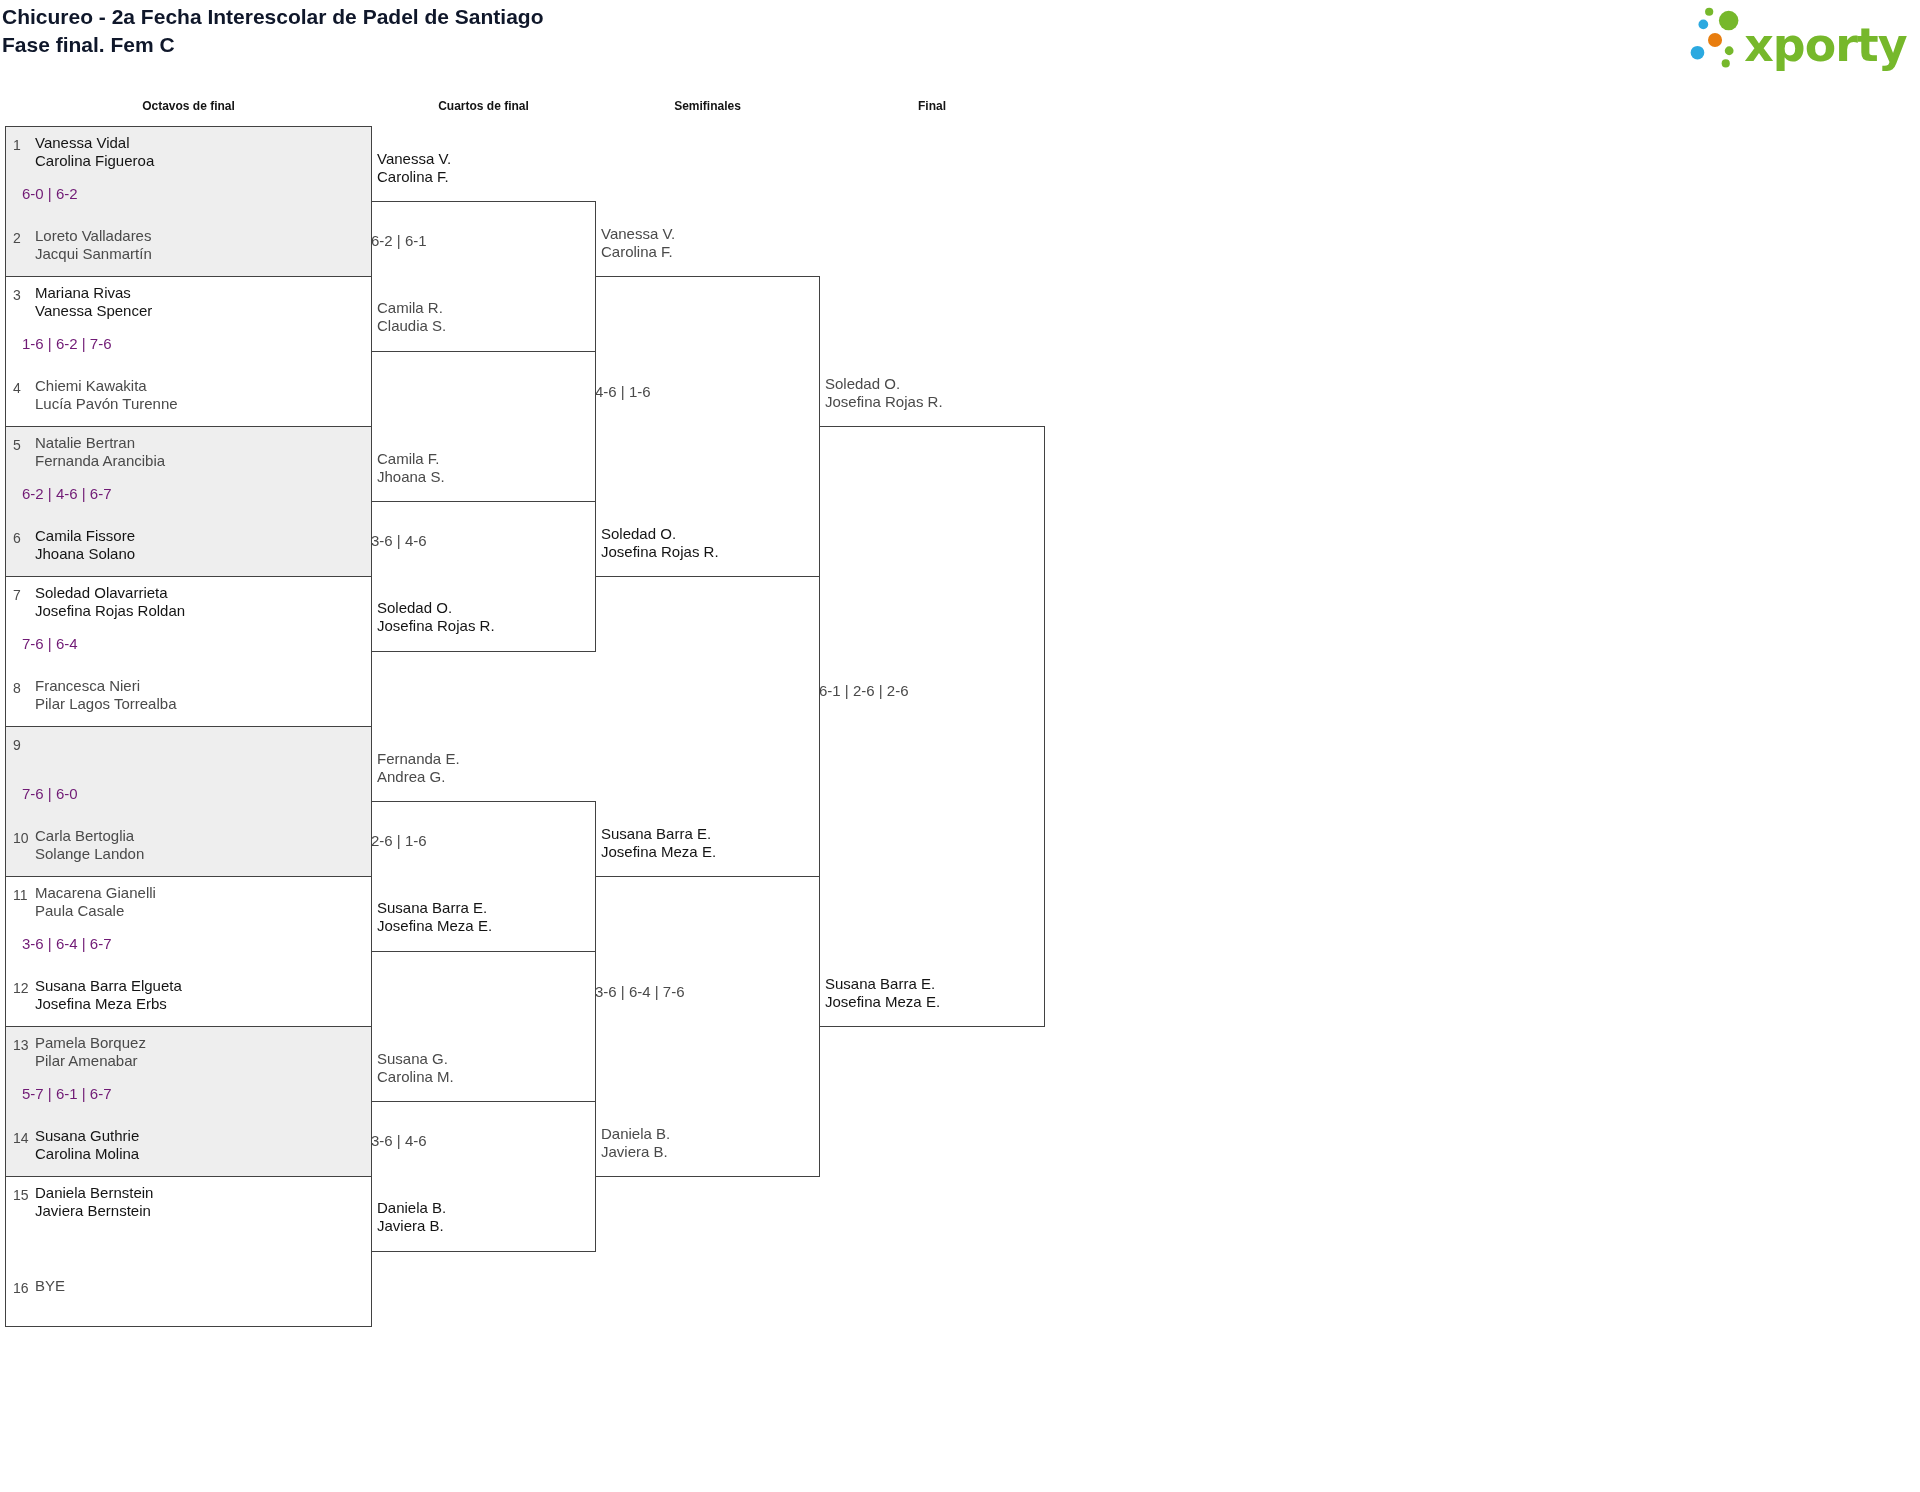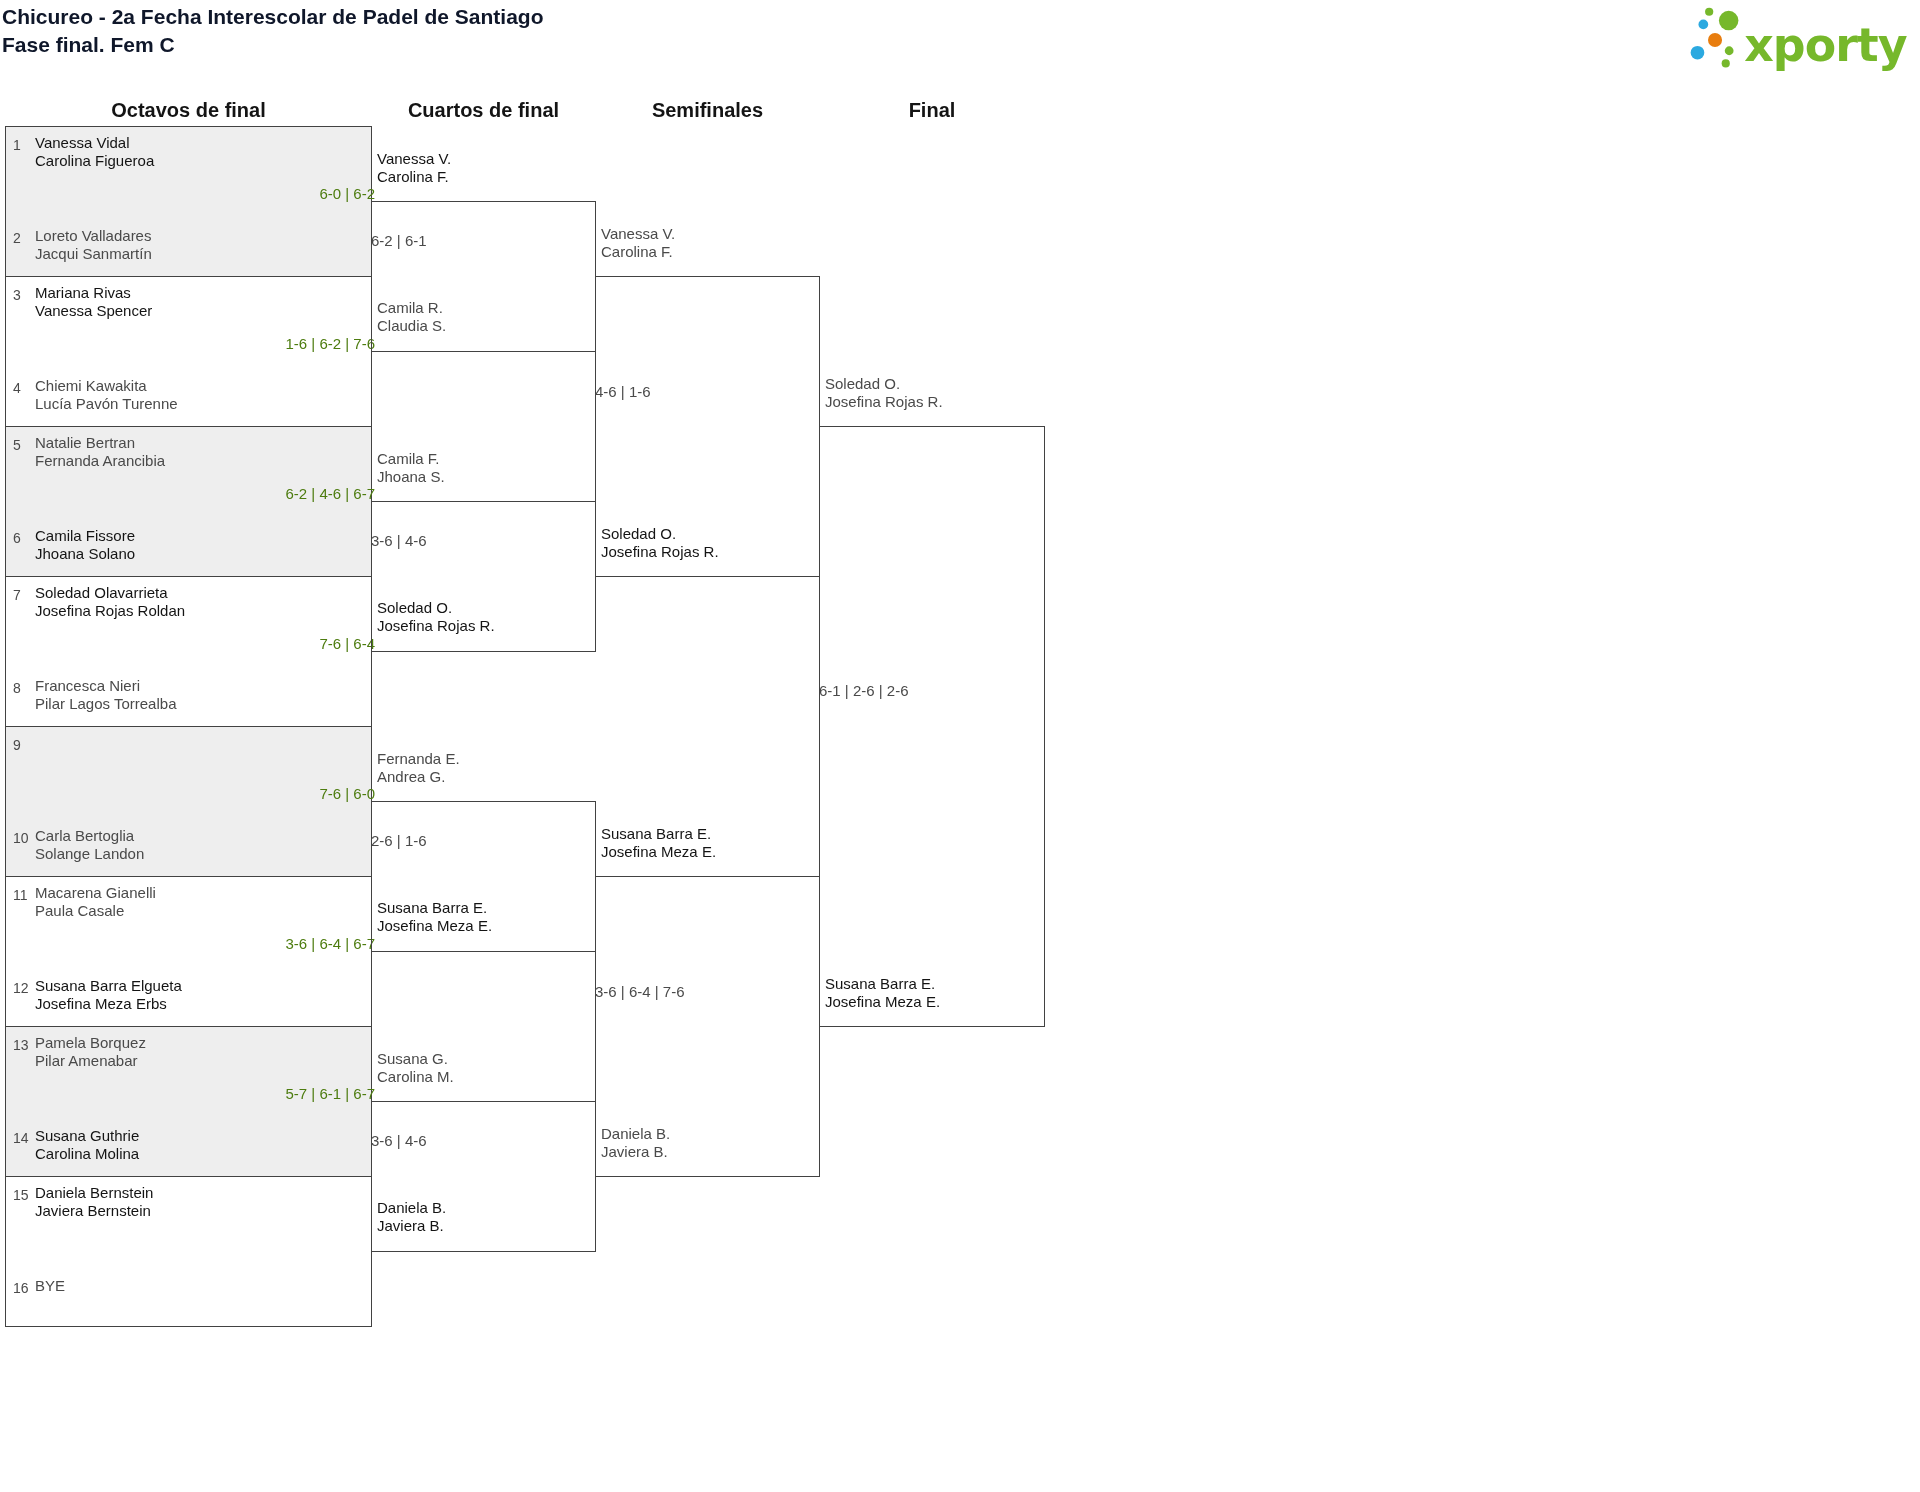--- a/index.html
+++ b/index.html
@@ -4,38 +4,38 @@
 <style>
   html,body{margin:0;padding:0;background:#fff}
   .page{position:relative;width:1920px;height:1492px;background:#ffffff;
         font-family:"Liberation Sans","DejaVu Sans",sans-serif;overflow:hidden;color:#141414}
 
   .titles{position:absolute;left:2px;top:3px}
   .title,.subtitle{font-size:21px;font-weight:700;color:#0f172a;line-height:28px;white-space:nowrap}
 
   .logo{position:absolute;left:1676px;top:2px;width:236px;height:78px}
 
-  .rh{position:absolute;top:99px;font-size:20px;font-weight:700;color:#141414;text-align:center}
+  .rh{position:absolute;top:99px;font-size:12px;font-weight:700;color:#141414;text-align:center}
   .rh1{left:5px;width:367px}
   .rh2{left:371px;width:225px}
   .rh3{left:595px;width:225px}
   .rh4{left:819px;width:226px}
 
   
   .oct{position:absolute;left:5px;width:367px;height:151px;border:1px solid #424242;box-sizing:border-box;background:#fff}
   .oct.gray{background:#eeeeee}
   .o1{top:126px}.o2{top:276px}.o3{top:426px}.o4{top:576px}
   .o5{top:726px}.o6{top:876px}.o7{top:1026px}.o8{top:1176px}
   .oct .seed{position:absolute;left:7px;width:20px;font-size:14px;color:#4a4a4a}
   .oct .s1{top:10px}
   .oct .s2{top:103px}
   .oct .team{position:absolute;left:29px;right:4px;font-size:15px;line-height:17.5px;color:#4a4a4a}
   .oct .t1{top:7px}
   .oct .t2{top:100px}
-  .oct .score{position:absolute;left:4px;width:100%;top:58px;text-align:right;font-size:15px;color:#4d7c0f}
+  .oct .score{position:absolute;left:16px;width:100%;top:58px;text-align:left;font-size:15px;color:#701a75}
   .win{color:#141414 !important;font-weight:400}
 
   
   .box{position:absolute;border:1px solid #424242;box-sizing:border-box;background:transparent}
   #qf1{left:371px;top:201px;width:225px;height:151px}
   #qf2{left:371px;top:501px;width:225px;height:151px}
   #qf3{left:371px;top:801px;width:225px;height:151px}
   #qf4{left:371px;top:1101px;width:225px;height:151px}
   #sf1{left:595px;top:276px;width:225px;height:301px}
   #sf2{left:595px;top:876px;width:225px;height:301px}

